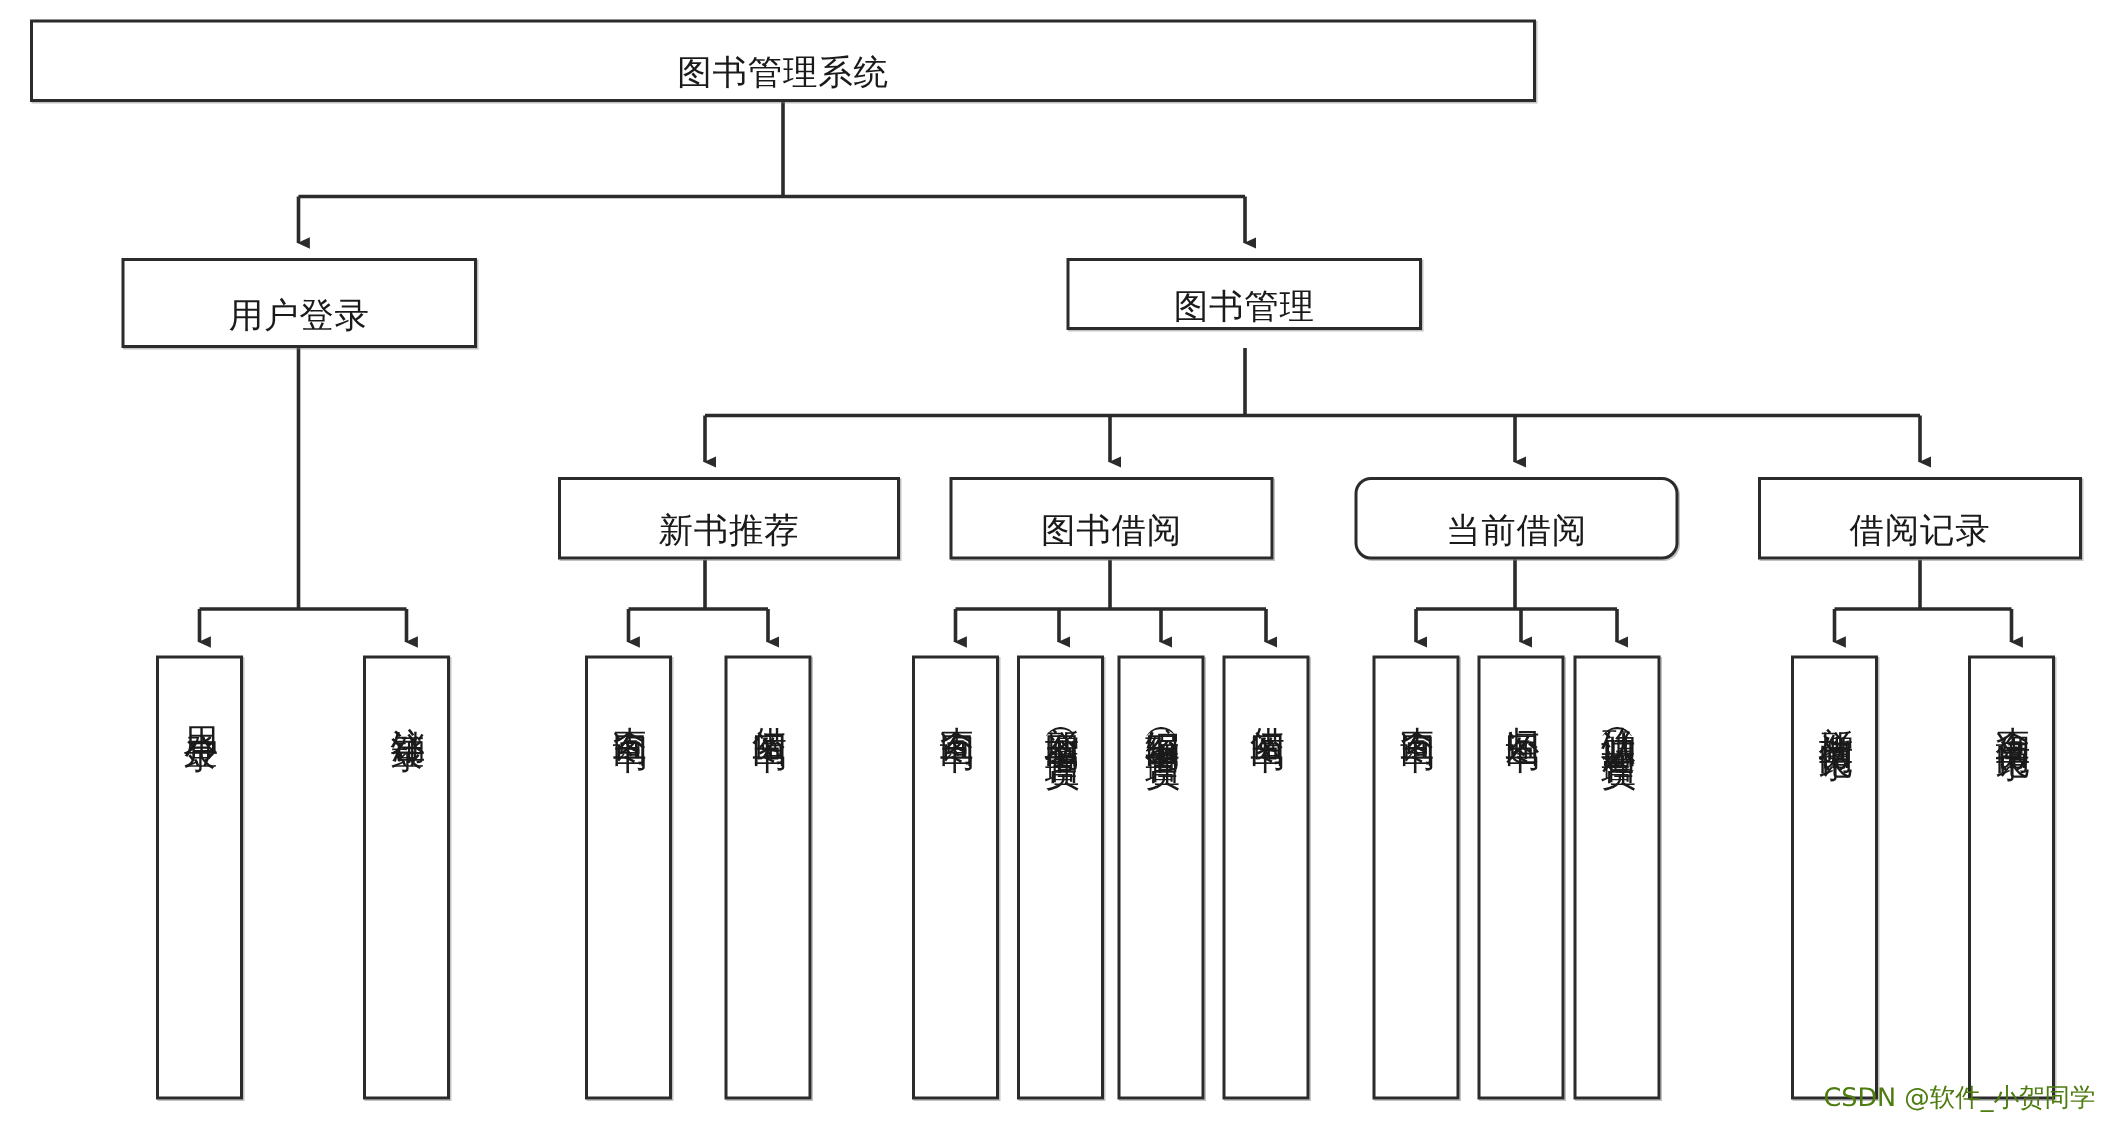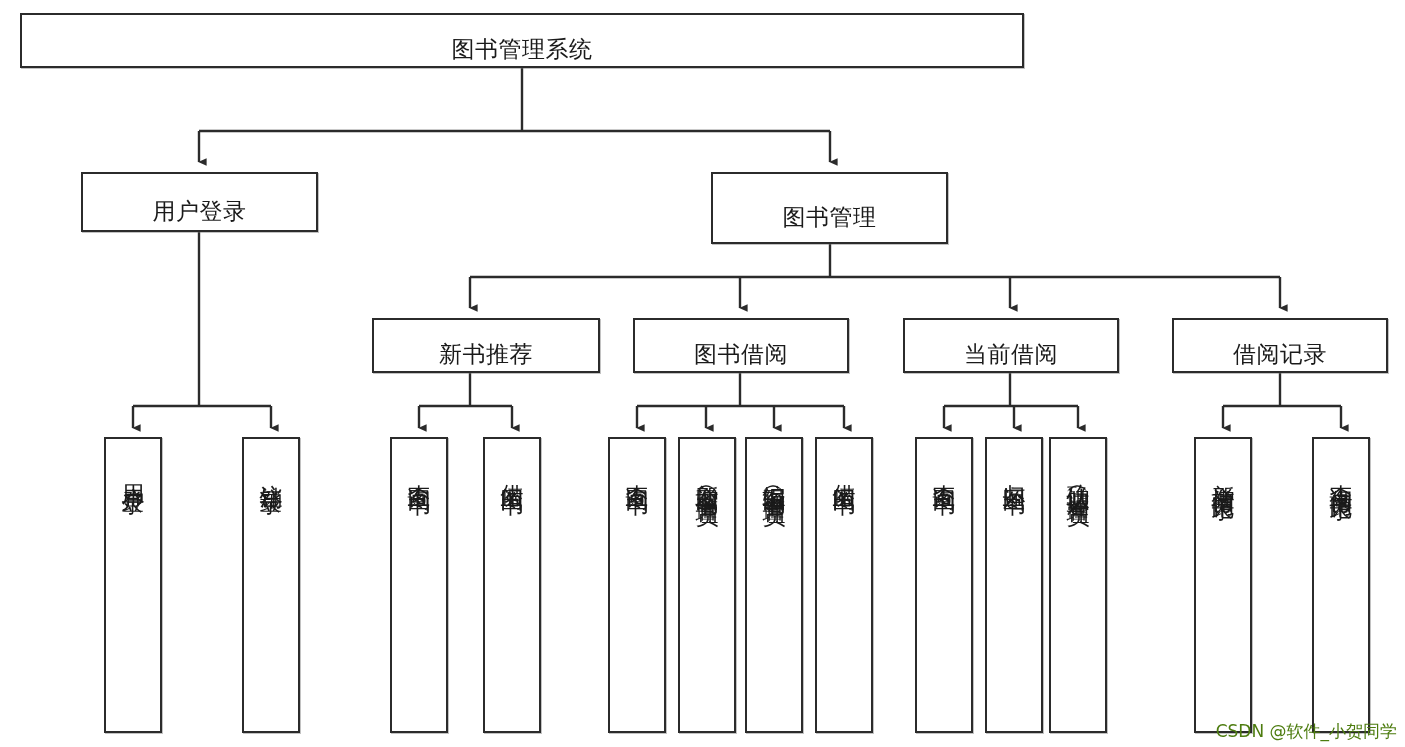--- a/index.html
+++ b/index.html
@@ -126,31 +126,31 @@
     </g>
   </svg>
 
   <div class="node horizontal" style="left:20px; top:13px; width:1004px; height:55px;">
     <span class="node-label">图书管理系统</span>
   </div>
 
   <div class="node horizontal" style="left:81px; top:172px; width:237px; height:60px;">
     <span class="node-label">用户登录</span>
   </div>
-  <div class="node horizontal" style="left:711px; top:172px; width:237px; height:72px;align-items:center;">
+  <div class="node horizontal" style="left:711px; top:172px; width:237px; height:48px;align-items:center;">
     <span class="node-label">图书管理</span>
   </div>
 
   <div class="node horizontal" style="left:372px; top:318px; width:228px; height:55px;">
     <span class="node-label">新书推荐</span>
   </div>
   <div class="node horizontal" style="left:633px; top:318px; width:216px; height:55px;">
     <span class="node-label">图书借阅</span>
   </div>
-  <div class="node horizontal" style="left:903px; top:318px; width:216px; height:55px;">
+  <div class="node horizontal" style="left:903px; top:318px; width:216px; height:55px;border-radius:11px;">
     <span class="node-label">当前借阅</span>
   </div>
   <div class="node horizontal" style="left:1172px; top:318px; width:216px; height:55px;">
     <span class="node-label">借阅记录</span>
   </div>
 
   <div class="node vertical" style="left:104px; top:437px; width:58px; height:296px;">
     <span class="node-label">用户登录</span>
   </div>
   <div class="node vertical" style="left:242px; top:437px; width:58px; height:296px;">

